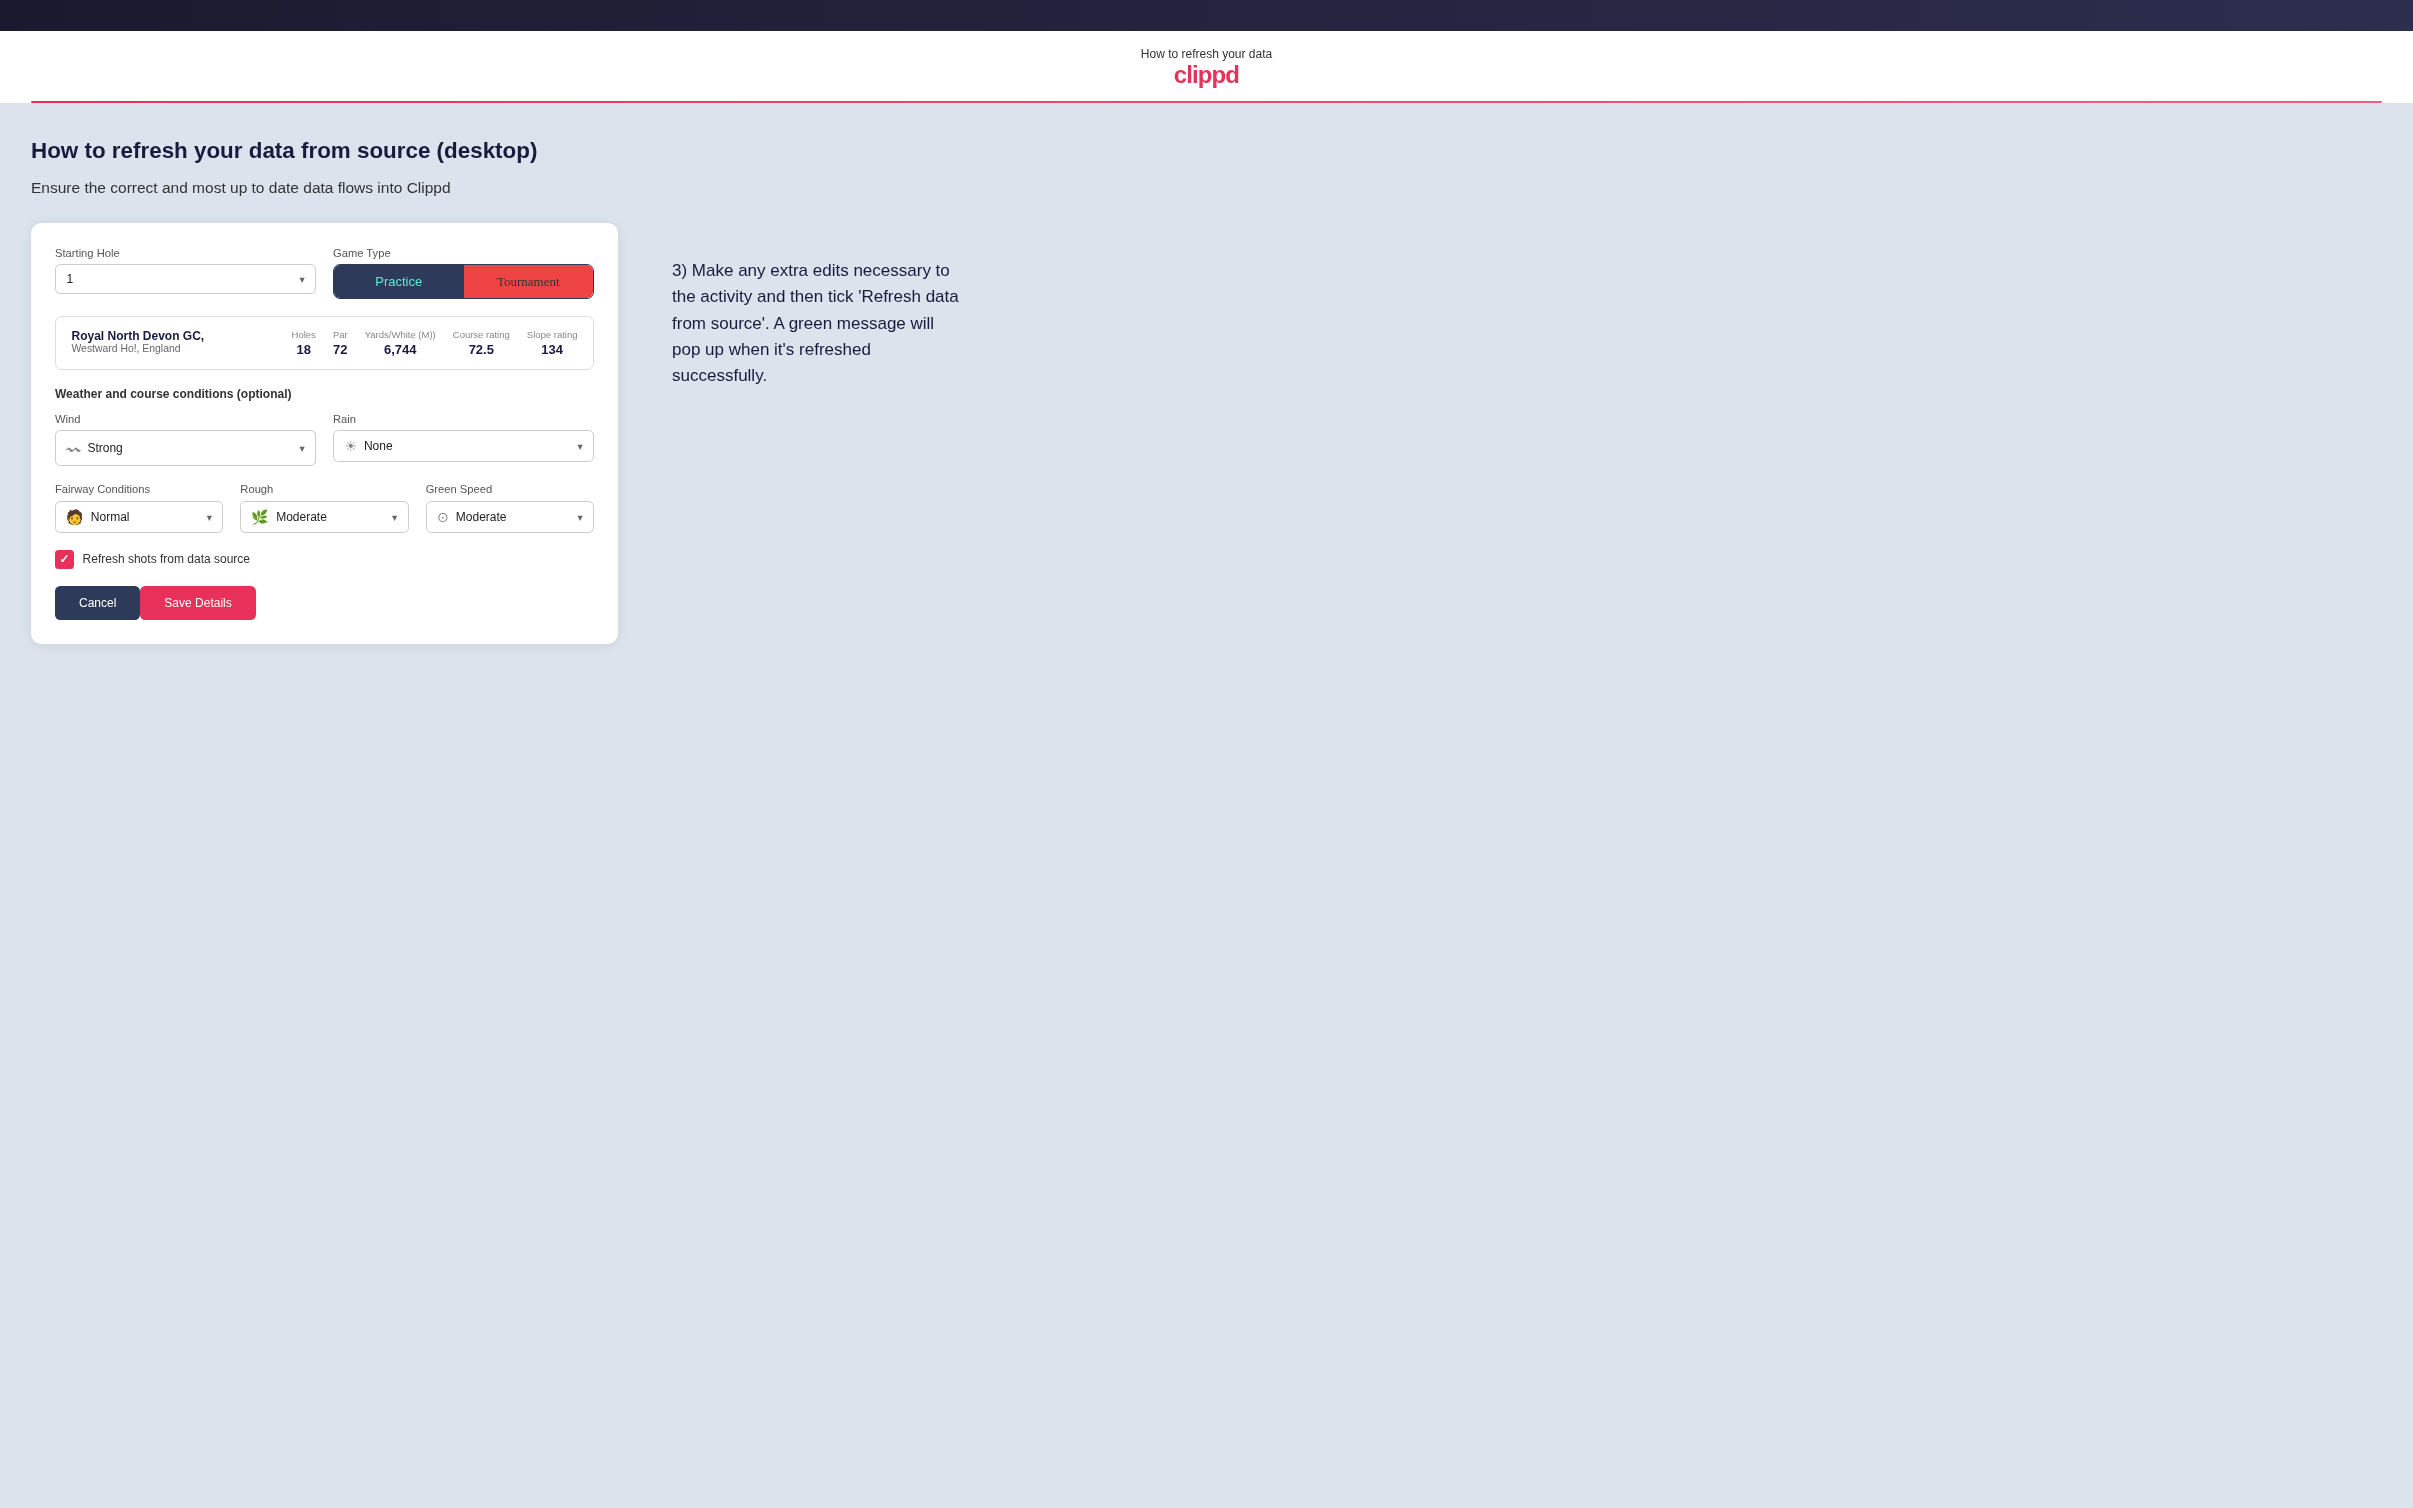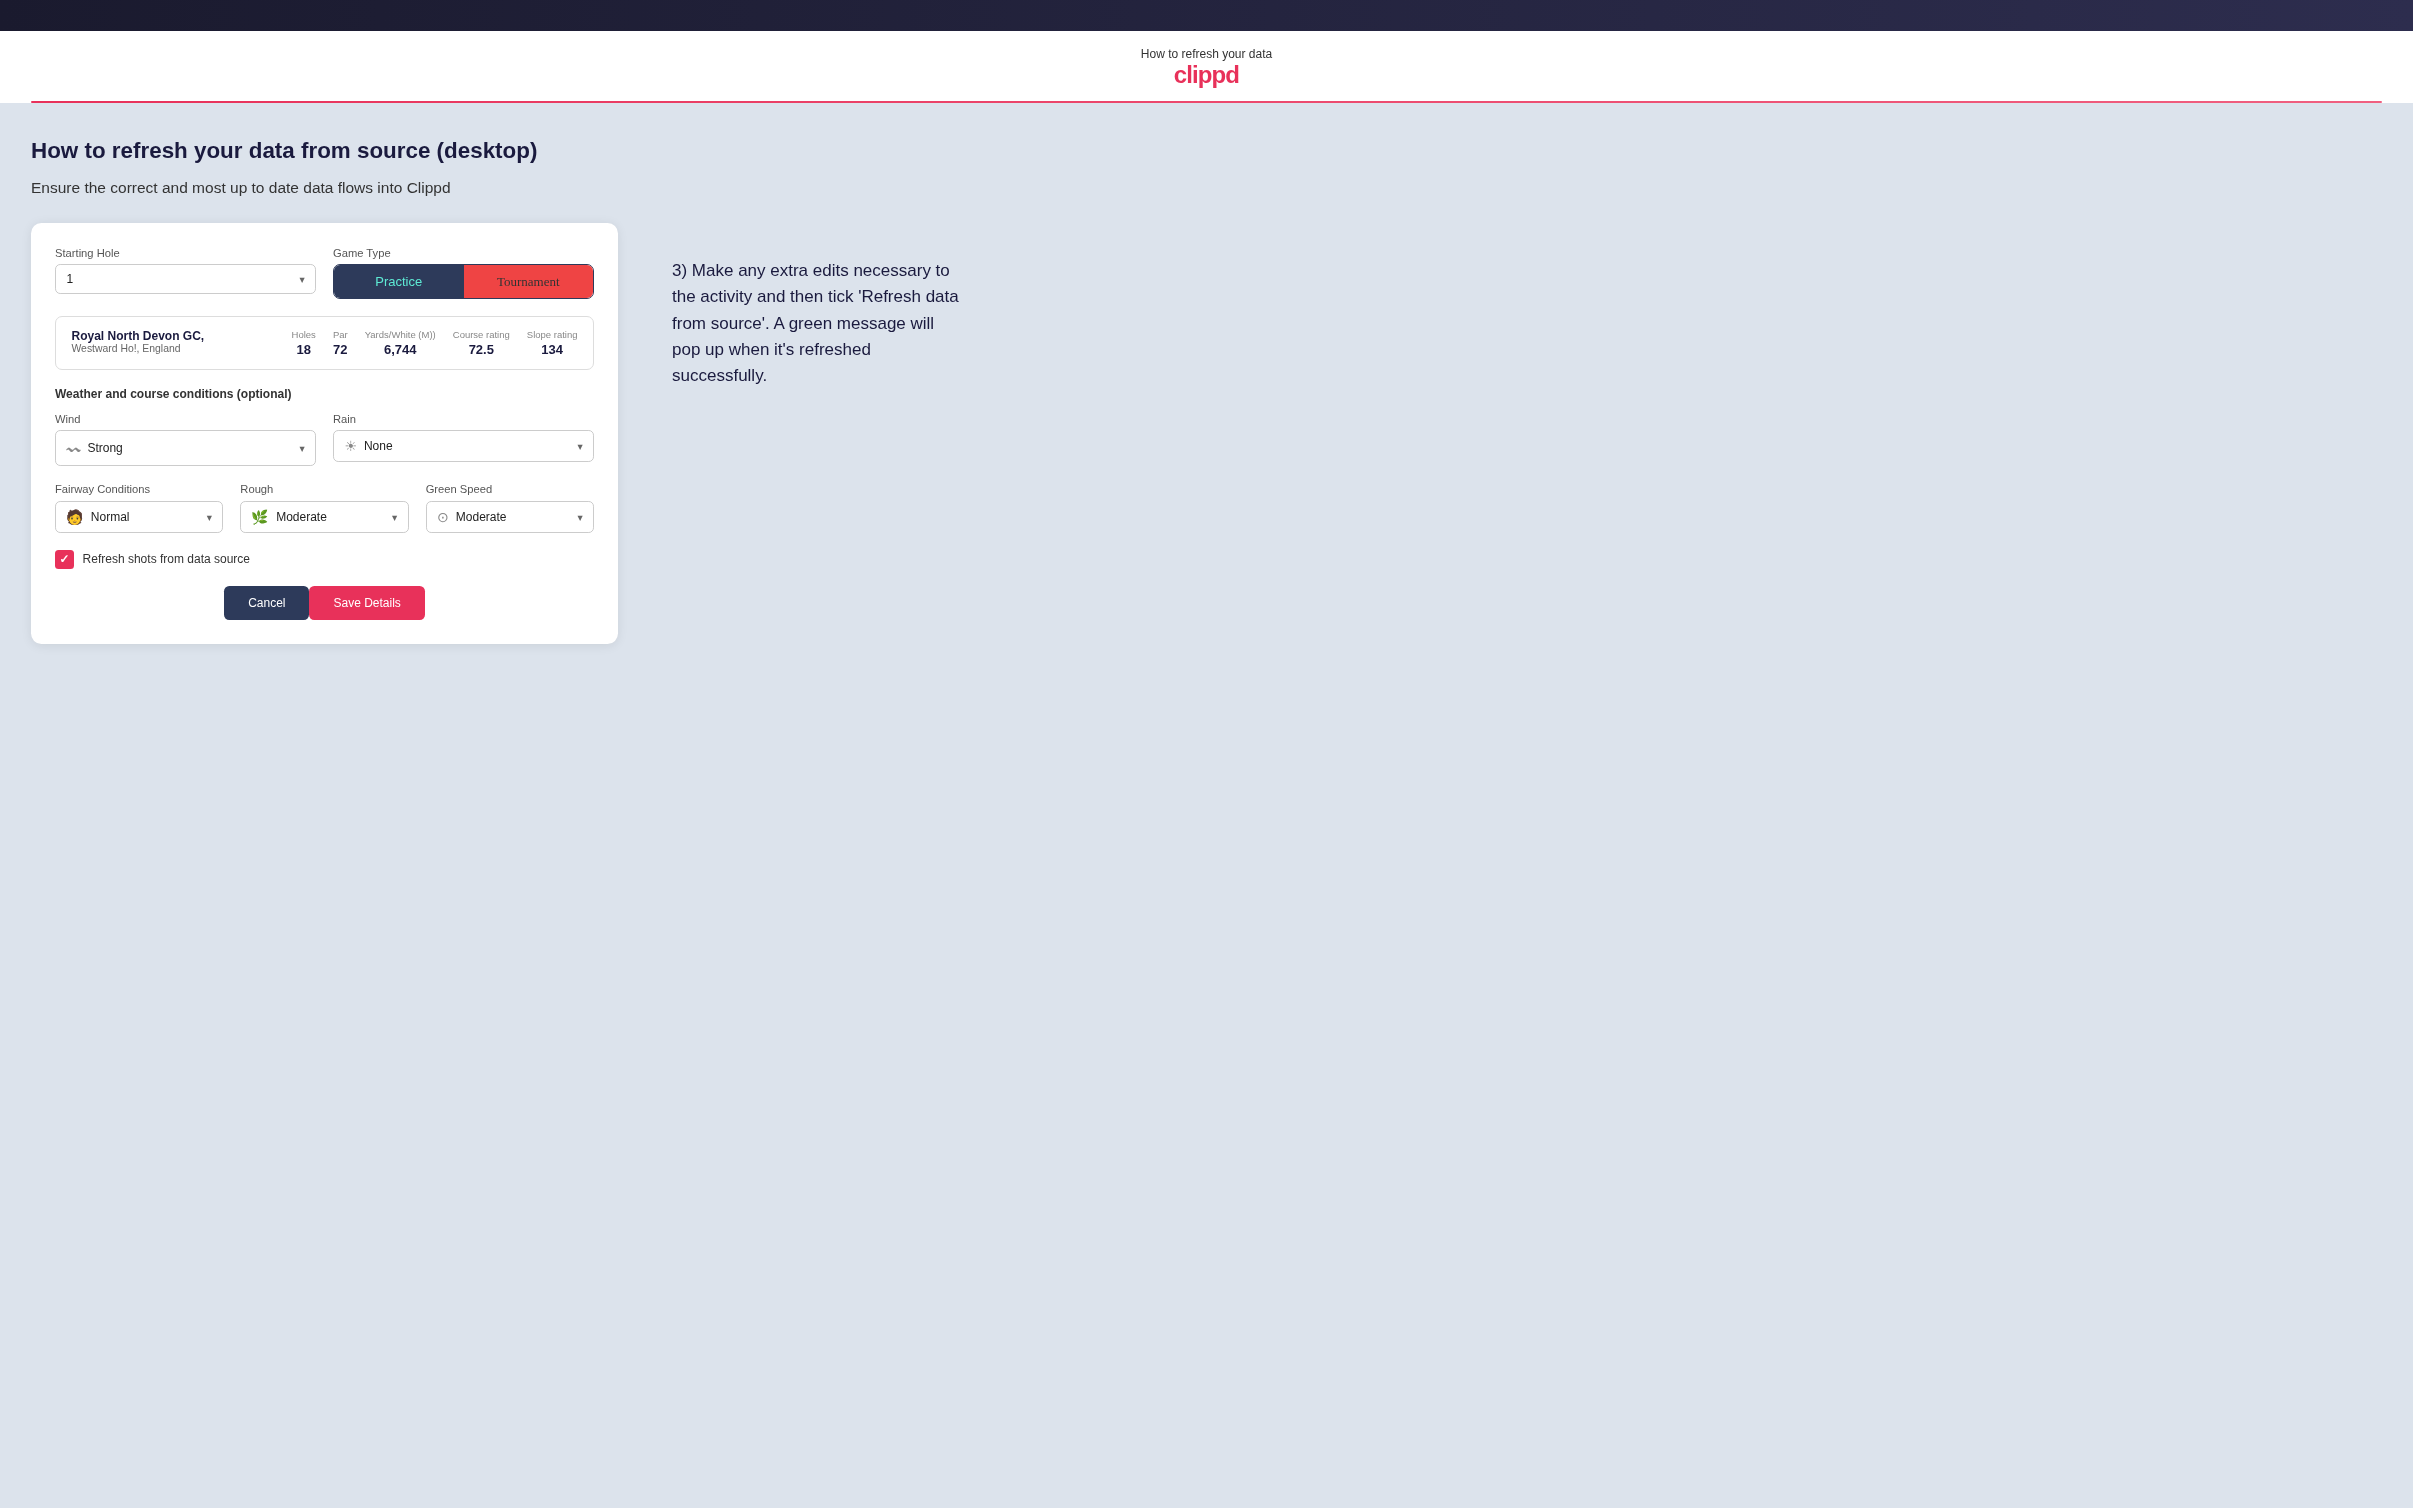--- a/index.html
+++ b/index.html
@@ -247,21 +247,21 @@
       font-weight: bold;
     }
 
     .checkbox-label {
       font-size: 12px;
       color: #333;
     }
 
     .button-row {
       display: flex;
-      justify-content: center;
+      justify-content: flex-start;
       align-items: center;
     }
 
     .btn-cancel {
       background: #2d3a5a;
       color: #fff;
       border: none;
       border-radius: 5.2px;
       padding: 10.4px 24px;
       font-size: 12px;

